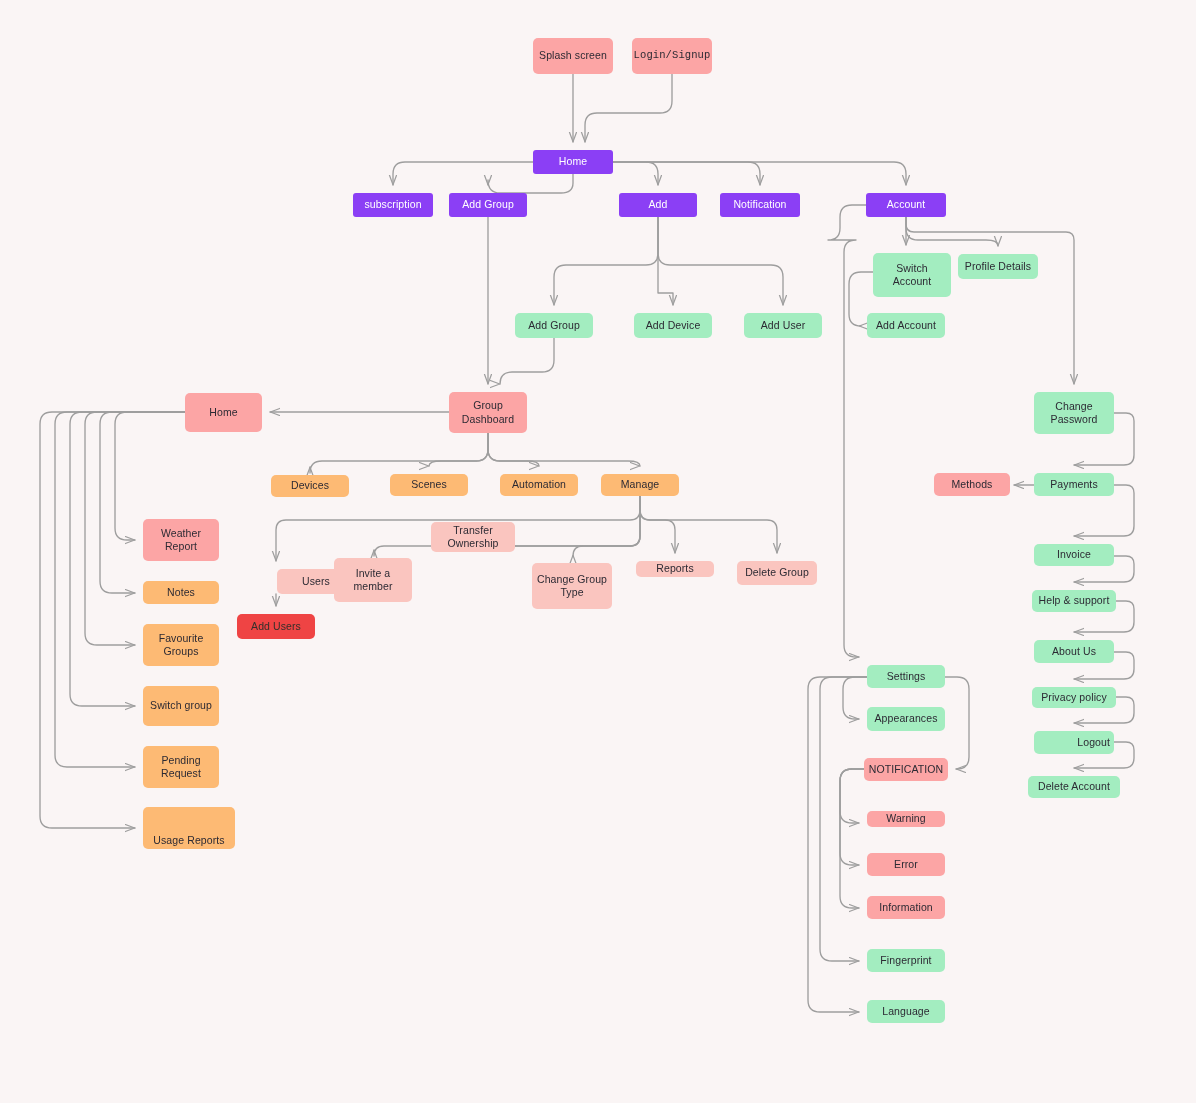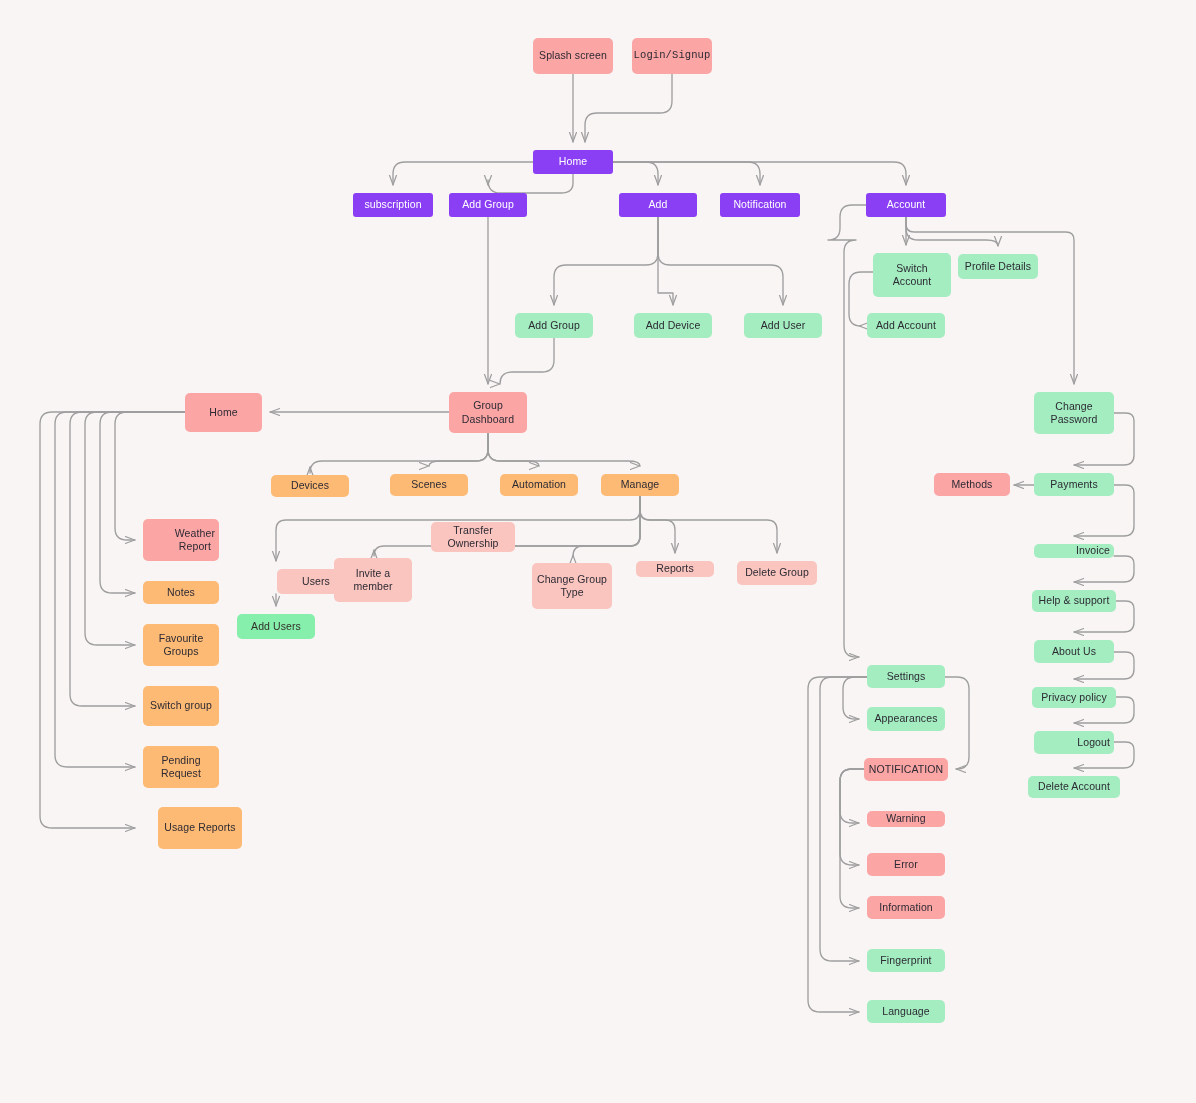--- a/index.html
+++ b/index.html
@@ -36,21 +36,21 @@
     letter-spacing: 0.1px;
     padding: 2px 4px;
     color: #2c2a33;
     z-index: 2;
   }
   .node.v-purple   { background: #8b3ff5; color: #ffffff; border-radius: 3px; }
   .node.v-lpurple  { background: #fca5a5; }
   .node.v-green    { background: #a3edc0; }
   .node.v-yellow   { background: #fdba74; }
   .node.v-pink     { background: #fac5bf; }
-  .node.v-orange   { background: #86efac; color: #33302b; }
+  .node.v-orange   { background: #ef4444; color: #33302b; }
   .node .lbl { display:block; white-space: pre-line; }
 </style>
 </head>
 <body>
 
 <div id="canvas" style="background: rgb(250, 245, 245);">
   <svg id="edges" viewBox="0 0 1196 1103" xmlns="http://www.w3.org/2000/svg">
     <defs>
       <marker id="arw" markerWidth="9" markerHeight="9" refX="7.2" refY="3" orient="auto" markerUnits="strokeWidth">
         <path d="M0,0.4 L7,3 L0,5.6" fill="none" stroke="#9e9e9e" stroke-width="0.9" stroke-linecap="round" stroke-linejoin="round"></path>
@@ -156,21 +156,21 @@
       <div class="node v-green" style="left: 1034px; top: 392px; width: 80px; height: 42px;">
         <span class="lbl">Change
 Password</span>
       </div>
       <div class="node v-green" style="left: 1034px; top: 473px; width: 80px; height: 23px;">
         <span class="lbl">Payments</span>
       </div>
       <div class="node v-lpurple" style="left: 934px; top: 473px; width: 76px; height: 23px;">
         <span class="lbl">Methods</span>
       </div>
-      <div class="node v-green" style="left: 1034px; top: 544px; width: 80px; height: 14px; justify-content: flex-end;">
+      <div class="node v-green" style="left: 1034px; top: 544px; width: 80px; height: 22px;">
         <span class="lbl">Invoice</span>
       </div>
       <div class="node v-green" style="left: 1032px; top: 590px; width: 84px; height: 22px;">
         <span class="lbl">Help &amp; support</span>
       </div>
       <div class="node v-green" style="left: 1034px; top: 640px; width: 80px; height: 23px;">
         <span class="lbl">About Us</span>
       </div>
       <div class="node v-green" style="left: 1032px; top: 687px; width: 84px; height: 21px;">
         <span class="lbl">Privacy policy</span>
@@ -217,39 +217,39 @@
       <div class="node v-pink" style="left: 532px; top: 563px; width: 80px; height: 46px;">
         <span class="lbl">Change Group
 Type</span>
       </div>
       <div class="node v-pink" style="left: 636px; top: 561px; width: 78px; height: 16px;">
         <span class="lbl">Reports</span>
       </div>
       <div class="node v-pink" style="left: 737px; top: 561px; width: 80px; height: 24px;">
         <span class="lbl">Delete Group</span>
       </div>
-      <div class="node v-lpurple" style="left: 143px; top: 519px; width: 76px; height: 42px; justify-content: flex-end;">
+      <div class="node v-lpurple" style="left: 143px; top: 519px; width: 76px; height: 42px;">
         <span class="lbl">Weather
 Report</span>
       </div>
       <div class="node v-yellow" style="left: 143px; top: 581px; width: 76px; height: 23px;">
         <span class="lbl">Notes</span>
       </div>
       <div class="node v-yellow" style="left: 143px; top: 624px; width: 76px; height: 42px;">
         <span class="lbl">Favourite
 Groups</span>
       </div>
       <div class="node v-yellow" style="left: 143px; top: 686px; width: 76px; height: 40px;">
         <span class="lbl">Switch group</span>
       </div>
       <div class="node v-yellow" style="left: 143px; top: 746px; width: 76px; height: 42px;">
         <span class="lbl">Pending
 Request</span>
       </div>
-      <div class="node v-yellow" style="left: 158px; top: 807px; width: 84px; height: 42px;">
+      <div class="node v-yellow" style="left: 143px; top: 807px; width: 92px; height: 42px; align-items: flex-end;">
         <span class="lbl">Usage Reports</span>
       </div>
       <div class="node v-green" style="left: 867px; top: 665px; width: 78px; height: 23px;">
         <span class="lbl">Settings</span>
       </div>
       <div class="node v-green" style="left: 867px; top: 707px; width: 78px; height: 24px;">
         <span class="lbl">Appearances</span>
       </div>
       <div class="node v-lpurple" style="left: 864px; top: 758px; width: 84px; height: 23px;">
         <span class="lbl">NOTIFICATION</span>

